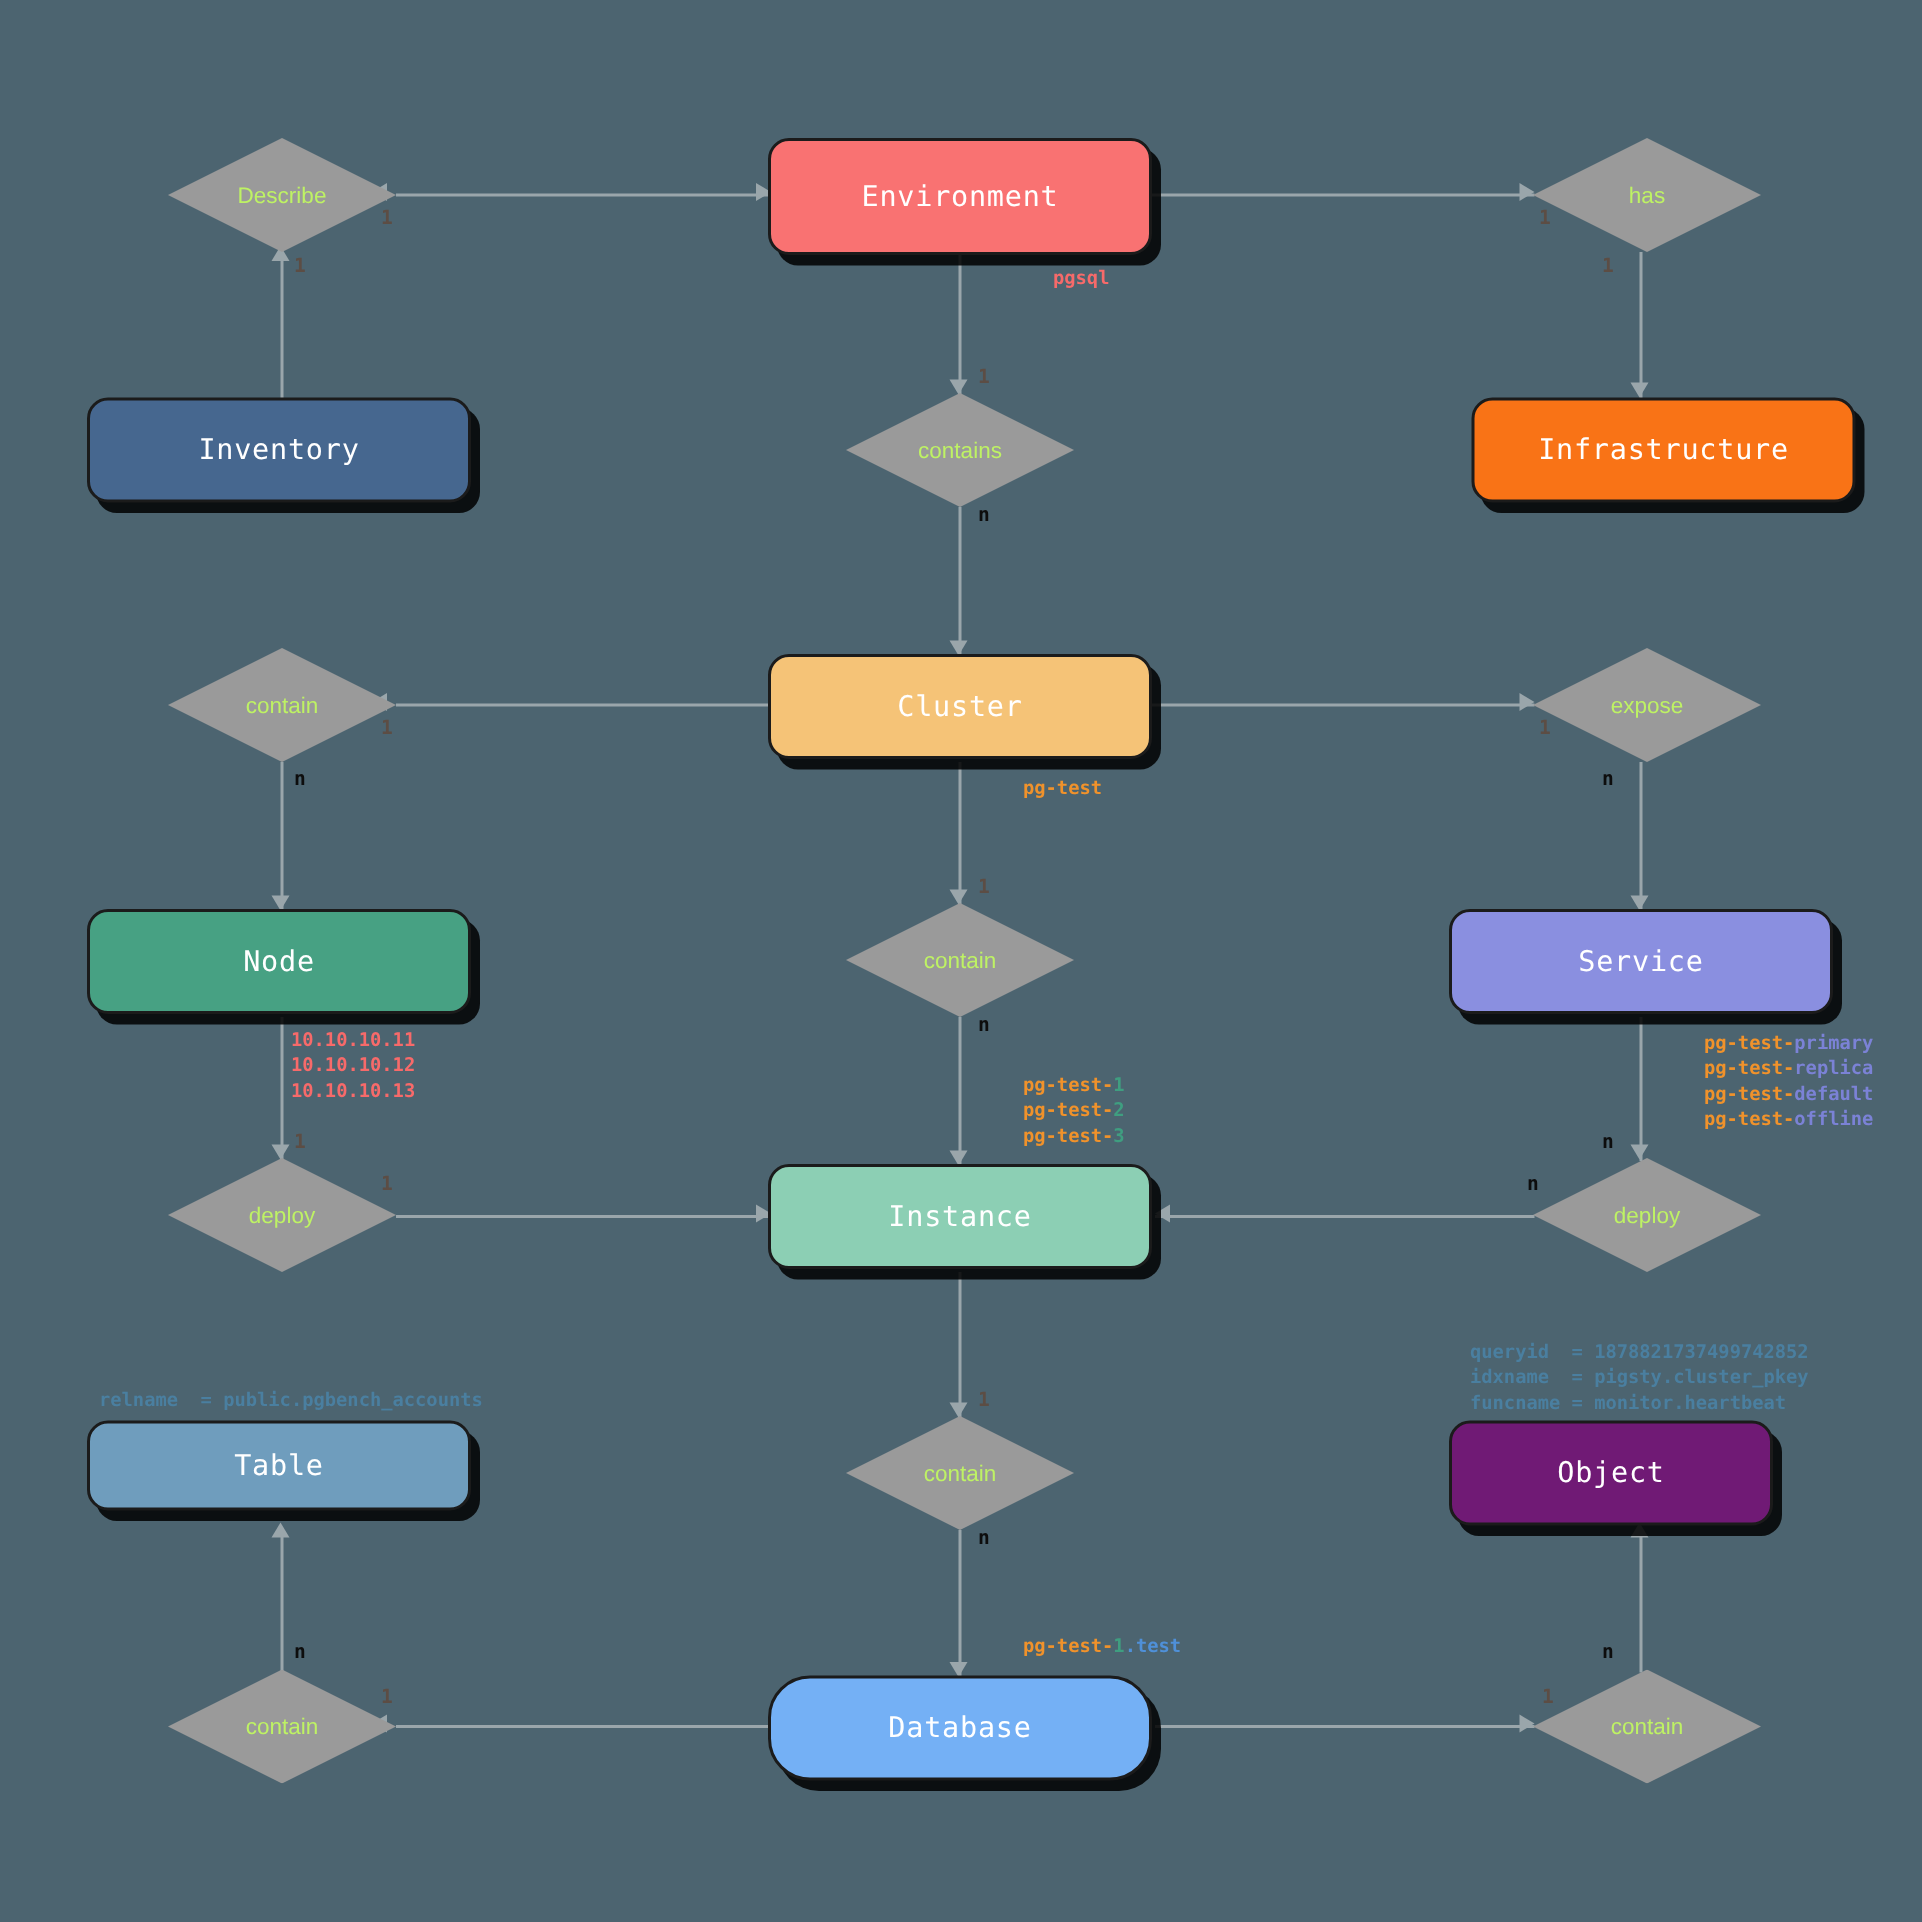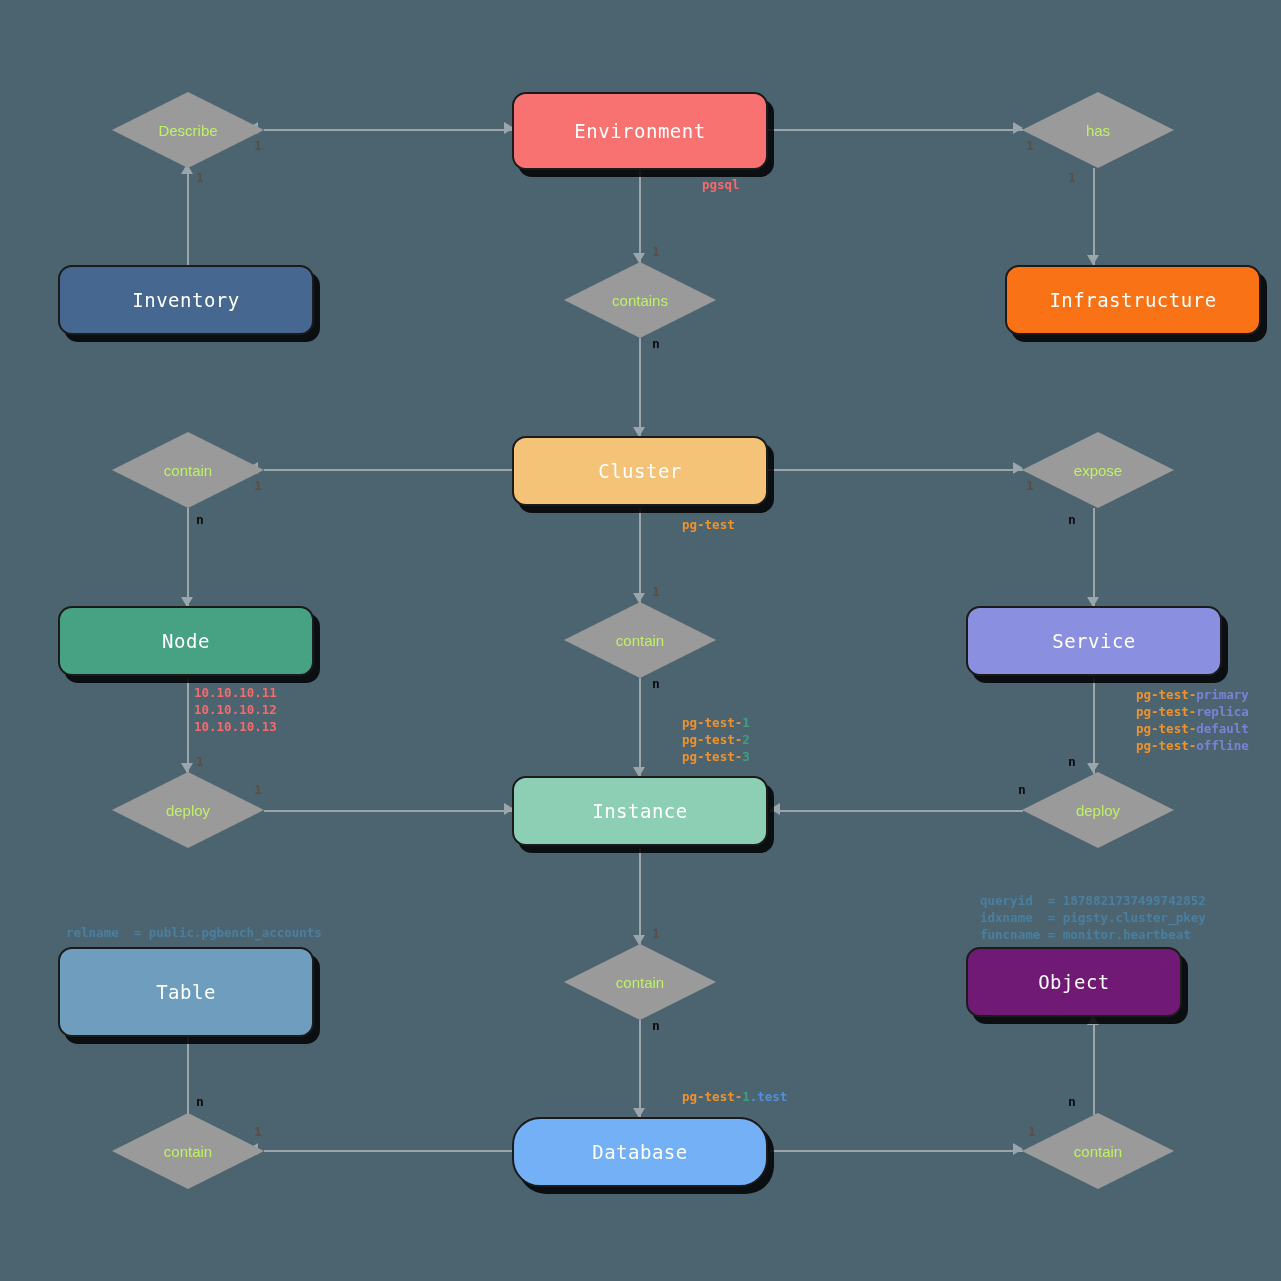--- a/index.html
+++ b/index.html
@@ -203,36 +203,36 @@
         <span class="rlabel">contain</span>
       </div>
     </div>
   <div id="layer-entities">
       <div class="entity" style="left: 512px; top: 92px; width: 256px; height: 78px; background: rgb(249, 114, 114);">
         <span>Environment</span>
       </div>
       <div class="entity" style="left: 58px; top: 265px; width: 256px; height: 70px; background: rgb(70, 103, 143);">
         <span>Inventory</span>
       </div>
-      <div class="entity" style="left: 1005px; top: 265px; width: 256px; height: 70px; background: rgb(249, 115, 22);">
+      <div class="entity" style="left: 981px; top: 265px; width: 256px; height: 70px; background: rgb(249, 115, 22);">
         <span>Infrastructure</span>
       </div>
       <div class="entity" style="left: 512px; top: 436px; width: 256px; height: 70px; background: rgb(245, 195, 119);">
         <span>Cluster</span>
       </div>
       <div class="entity" style="left: 58px; top: 606px; width: 256px; height: 70px; background: rgb(71, 161, 131);">
         <span>Node</span>
       </div>
       <div class="entity" style="left: 966px; top: 606px; width: 256px; height: 70px; background: rgb(138, 143, 224);">
         <span>Service</span>
       </div>
       <div class="entity" style="left: 512px; top: 776px; width: 256px; height: 70px; background: rgb(140, 207, 180);">
         <span>Instance</span>
       </div>
-      <div class="entity" style="left: 58px; top: 947px; width: 256px; height: 90px; background: rgb(111, 157, 189);">
+      <div class="entity" style="left: 58px; top: 947px; width: 256px; height: 60px; background: rgb(111, 157, 189);">
         <span>Table</span>
       </div>
       <div class="entity" style="left: 966px; top: 947px; width: 216px; height: 70px; background: #701a75; text-align: center;">
         <span>Object</span>
       </div>
       <div class="entity" style="left: 512px; top: 1117px; width: 256px; height: 70px; background: rgb(116, 176, 245); border-radius: 28px;">
         <span>Database</span>
       </div>
     </div>
   <div id="layer-cards">

